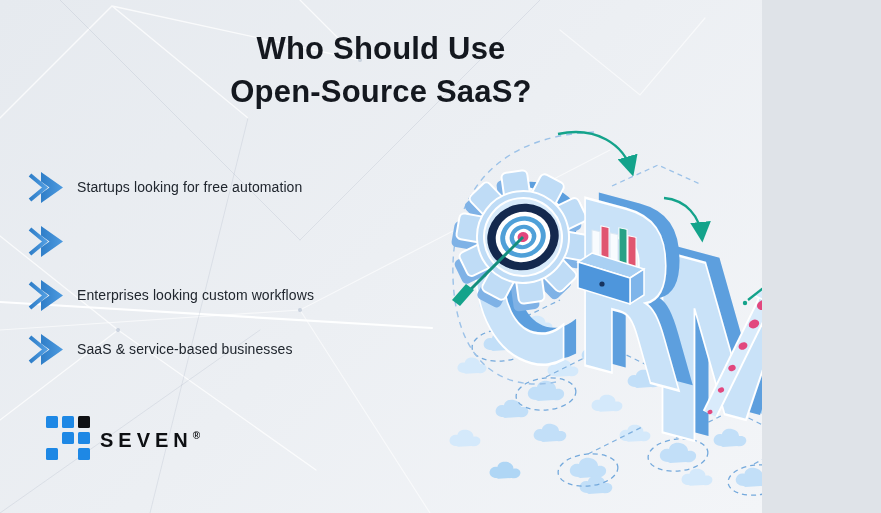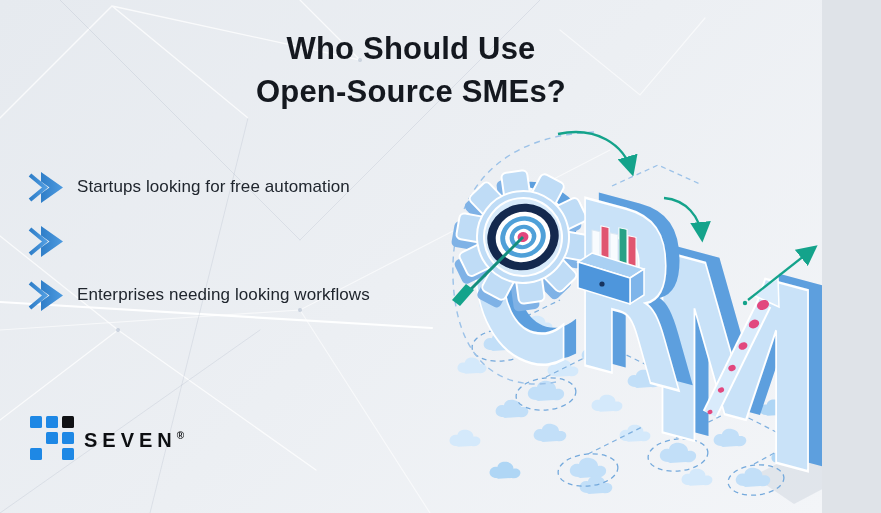--- a/index.html
+++ b/index.html
@@ -1,30 +1,30 @@
 <!DOCTYPE html>
 <html><head>
 <meta charset="utf-8">
 <style>
   html,body{margin:0;padding:0;background:#dfe3e8;}
   .canvas{
-    position:relative;width:822px;height:513px;overflow:hidden;
+    position:relative;width:762px;height:513px;overflow:hidden;
     background:linear-gradient(135deg,#e6eaef 0%,#eceff3 50%,#f3f5f8 100%);
     font-family:"Liberation Sans",sans-serif;
   }
   .bg-mesh{position:absolute;inset:0;pointer-events:none;}
   .title{
     position:absolute;top:27px;left:0;right:0;text-align:center;
     font-size:31px;line-height:43px;font-weight:700;color:#14181f;letter-spacing:.2px;
   }
   .bullets{position:absolute;left:28px;top:169px;}
   .bullet-row{display:flex;align-items:center;height:36px;margin-bottom:18px;}
   .chev{width:36px;height:33px;flex:0 0 36px;display:block;}
-  .bullet-label{margin-left:13px;font-size:17px;color:#20262e;letter-spacing:.1px;}
-  .logo{position:absolute;left:30px;top:416px;display:flex;align-items:center;}
+  .bullet-label{margin-left:13px;font-size:14px;color:#20262e;letter-spacing:.1px;}
+  .logo{position:absolute;left:46px;top:416px;display:flex;align-items:center;}
   .logo-mark{display:grid;grid-template-columns:repeat(3,12px);grid-template-rows:repeat(3,12px);gap:4px;margin-right:10px;}
   .sq{width:12px;height:12px;border-radius:1.5px;}
   .sq.blue{background:#1E88E5;}
   .sq.black{background:#101114;}
   .sq.empty{background:transparent;}
   .wordmark{color:#0d0f12;font-weight:700;font-size:20px;line-height:22px;}
   .wm-top{letter-spacing:5px;}
   .wm-top sup{font-size:10px;letter-spacing:0;vertical-align:super;}
   .wm-bottom{letter-spacing:1.6px;}
   .illus{position:absolute;left:448px;top:128px;}
@@ -42,21 +42,21 @@
       <path d="M0,302 L432,328" stroke="rgba(255,255,255,0.95)" stroke-width="2.2"></path>
       <path d="M60,0 L300,240 M540,0 L300,240 M0,513 L260,330 M150,513 L248,118" stroke="rgba(130,145,170,0.16)" stroke-width="1"></path>
       <circle cx="118" cy="330" r="2" fill="#a6b4c8" opacity=".55" stroke="none"></circle>
       <circle cx="300" cy="310" r="2" fill="#a6b4c8" opacity=".55" stroke="none"></circle>
       <circle cx="360" cy="60" r="2" fill="#a6b4c8" opacity=".5" stroke="none"></circle>
     </g>
   </svg>
 
   <div class="title">
     <div>Who Should Use</div>
-    <div>Open-Source SMEs?</div>
+    <div>Open-Source SaaS?</div>
   </div>
 
   <div class="bullets">
     <div class="bullet-row">
       <svg class="chev" viewBox="0 0 36 33">
         <defs>
             <linearGradient id="chevg" x1="0" y1="0" x2="1" y2="0">
           <stop offset="0" stop-color="#2F7EC8"></stop>
               <stop offset="1" stop-color="#4E9BE0"></stop>
             </linearGradient>
@@ -70,21 +70,28 @@
       <svg class="chev" viewBox="0 0 36 33">
         <path d="M2,4 L17,16.5 L2,29" stroke="url(#chevg)" stroke-width="4" fill="none"></path>
         <path d="M13,1 L35,16.5 L13,32 L13,22.5 L21.5,16.5 L13,10.5 Z" fill="url(#chevg)"></path>
       </svg>
     </div>
     <div class="bullet-row">
       <svg class="chev" viewBox="0 0 36 33">
         <path d="M2,4 L17,16.5 L2,29" stroke="url(#chevg)" stroke-width="4" fill="none"></path>
         <path d="M13,1 L35,16.5 L13,32 L13,22.5 L21.5,16.5 L13,10.5 Z" fill="url(#chevg)"></path>
       </svg>
-      <span class="bullet-label">Enterprises needing looking workflows</span>
+      <span class="bullet-label">Enterprises looking custom workflows</span>
+    </div>
+    <div class="bullet-row">
+      <svg class="chev" viewBox="0 0 36 33">
+        <path d="M2,4 L17,16.5 L2,29" stroke="url(#chevg)" stroke-width="4" fill="none"></path>
+        <path d="M13,1 L35,16.5 L13,32 L13,22.5 L21.5,16.5 L13,10.5 Z" fill="url(#chevg)"></path>
+      </svg>
+      <span class="bullet-label">SaaS &amp; service-based businesses</span>
     </div>
   </div>
 
   <div class="logo">
     <div class="logo-mark">
       <div class="sq blue"></div>
       <div class="sq blue"></div>
       <div class="sq black"></div>
       <div class="sq empty"></div>
       <div class="sq blue"></div>

